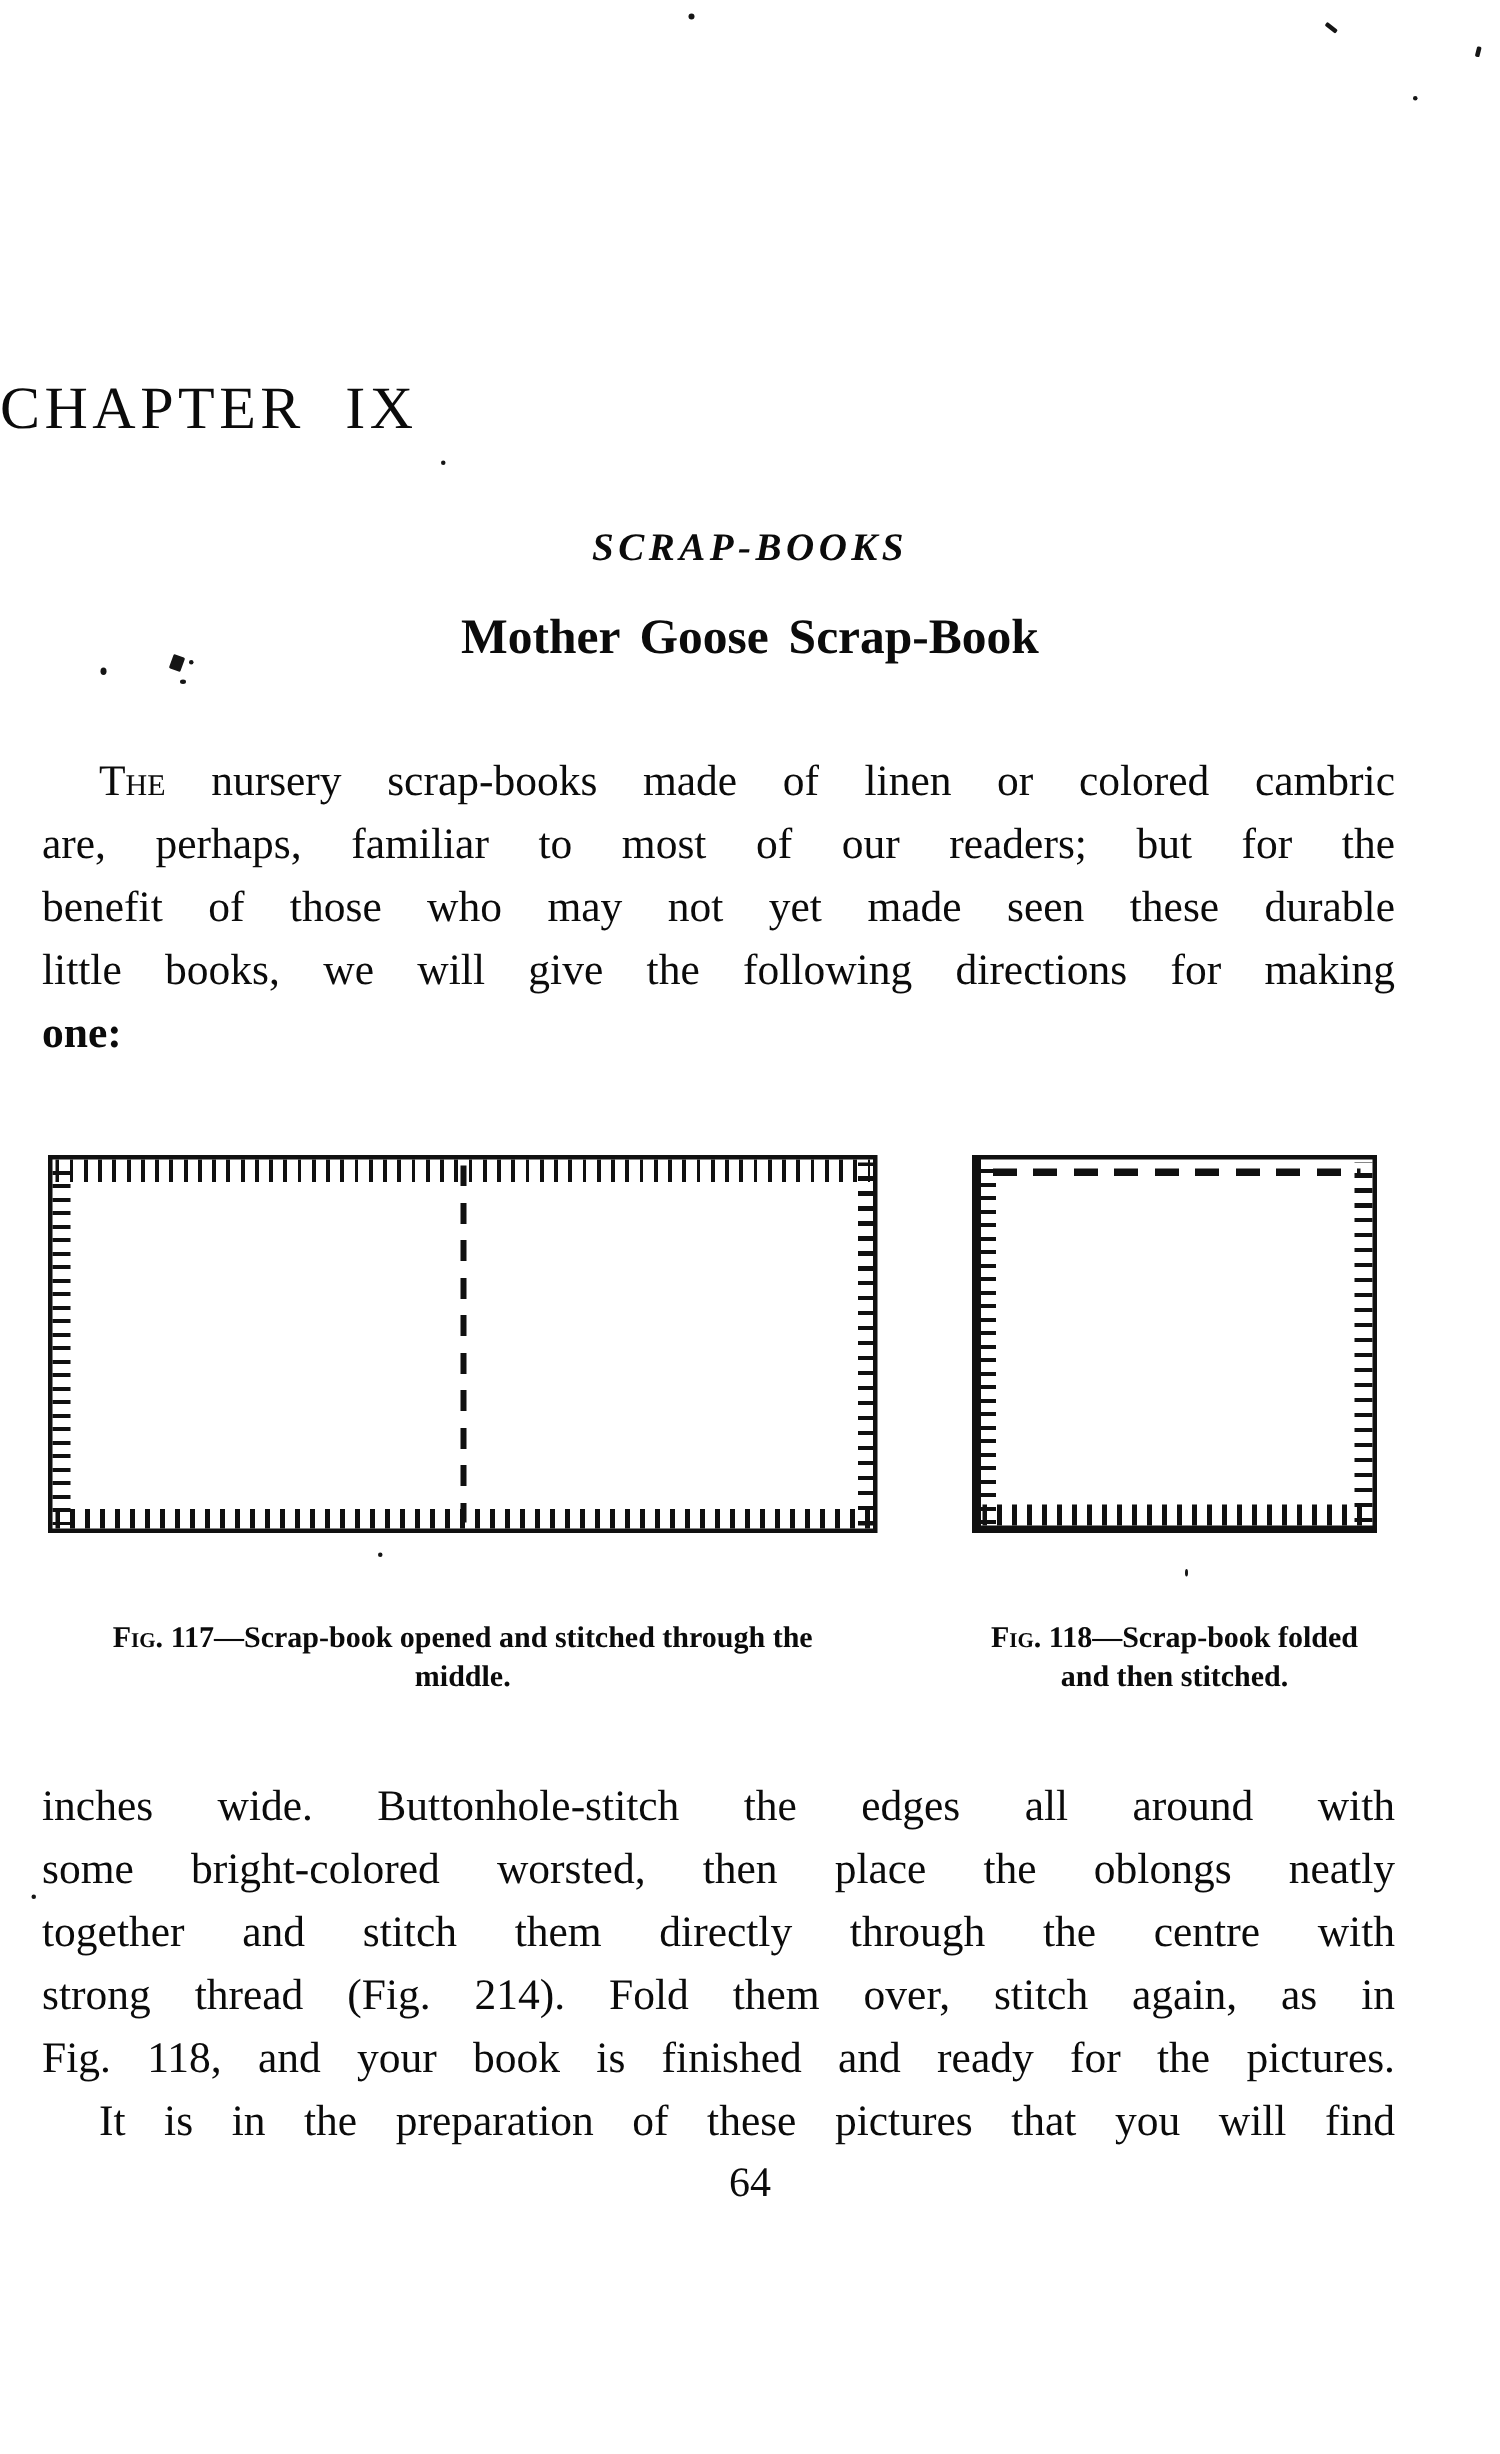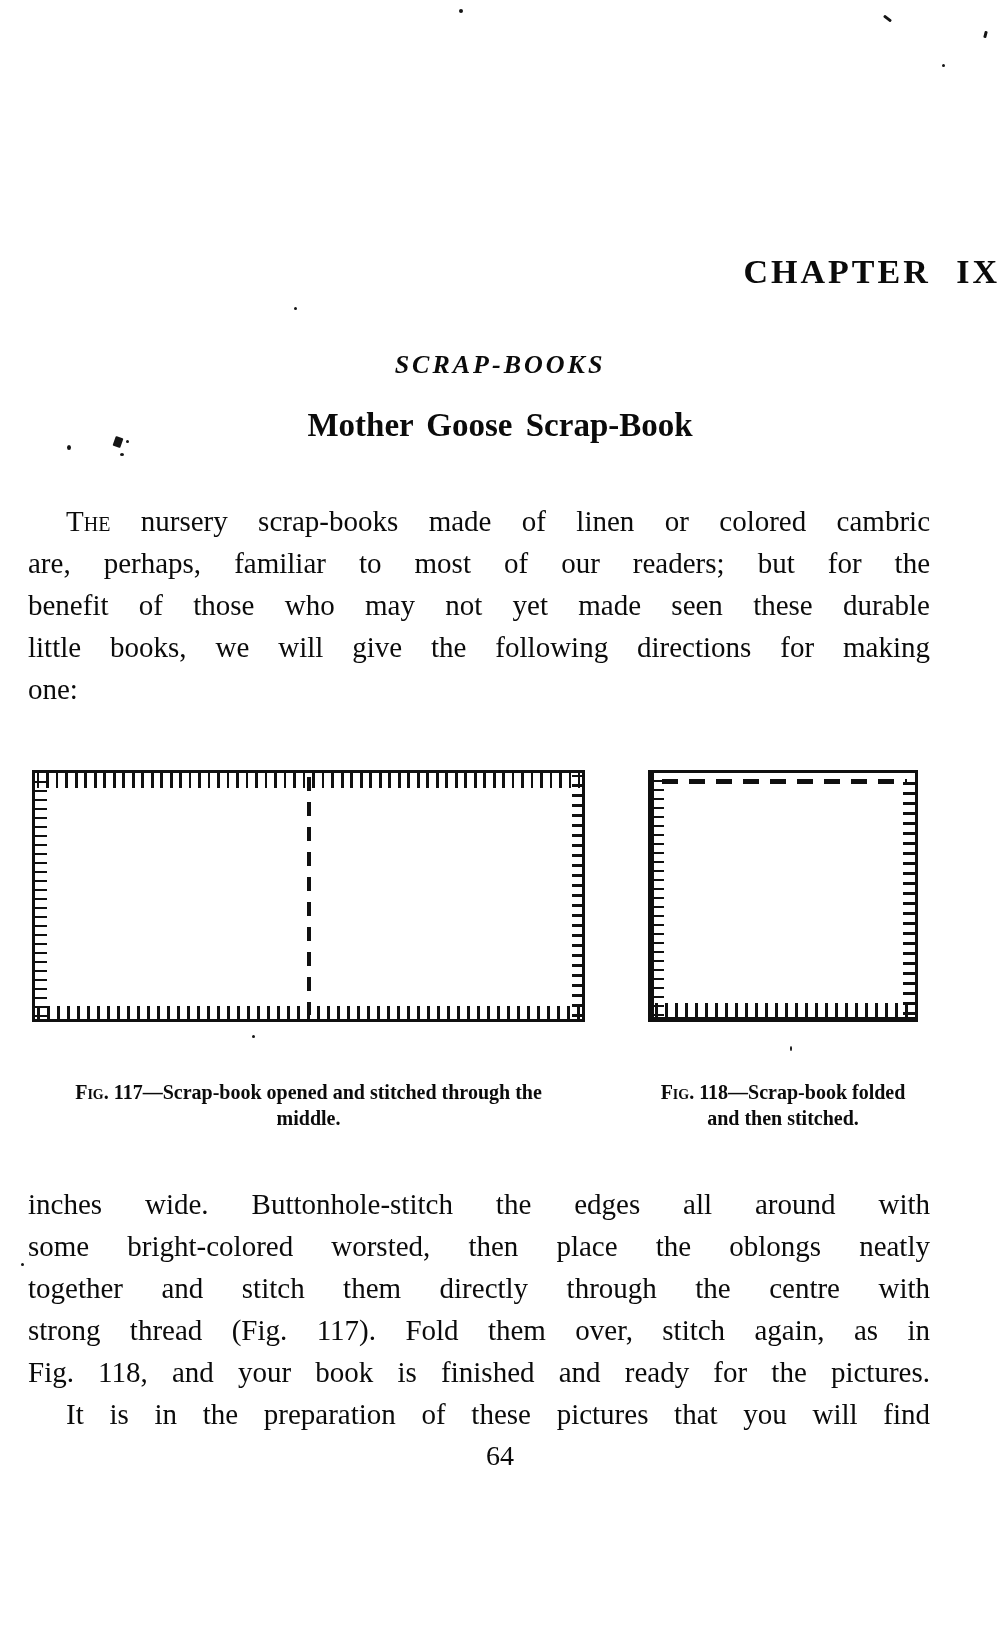--- a/index.html
+++ b/index.html
@@ -9,23 +9,23 @@
     width: 1000px;
     height: 1636px;
     background: #ffffff;
     color: #0b0b0b;
     font-family: "Liberation Serif", "DejaVu Serif", serif;
     overflow: hidden;
     padding-top: 250px;
   }
   
   .chapter-heading {
-    text-align: right;
-    font-size: 34px;
-    font-weight: 700;
+    text-align: left;
+    font-size: 40px;
+    font-weight: 400;
     line-height: 44px;
     letter-spacing: 3px;
     word-spacing: 14px;
   }
   .section-heading {
     text-align: center;
     margin-top: 56px;
     font-size: 26px;
     font-weight: 700;
     line-height: 30px;
@@ -47,21 +47,21 @@
     font-size: 29px;
     line-height: 42px;
   }
   .body-block-1 { margin-top: 55px; }
   .body-block-2 { margin-top: 52px; margin-left: 28px; }
   .line {
     text-align: justify;
     text-align-last: justify;
     white-space: normal;
   }
-  .line.left { text-align-last: left; }
+  .line.left { text-align-last: left; font-weight: bold; }
   .line.indent { text-indent: 38px; }
   .smallcaps { font-variant: small-caps; }
   
   .figure-row {
     display: flex;
     margin-top: 60px;
     margin-left: 32px;
   }
   .fig {
     position: relative;
@@ -198,21 +198,21 @@
         <span>118—Scrap-book folded and then stitched.</span>
       </div>
     </div>
   </div>
 
   <div class="body-block body-block-2">
     <div>
         <div class="line">inches wide.  Buttonhole-stitch the edges all around with</div>
         <div class="line">some bright-colored worsted, then place the oblongs neatly</div>
         <div class="line">together and stitch them directly through the centre with</div>
-        <div class="line">strong thread (Fig. 117).   Fold them over, stitch again, as in</div>
+        <div class="line">strong thread (Fig. 214).   Fold them over, stitch again, as in</div>
         <div class="line">Fig. 118, and your book is finished and ready for the pictures.</div>
       </div>
     <div>
         <div class="line indent">It is in the preparation of these pictures that you will find</div>
       </div>
   </div>
 
   <div class="page-number">64</div>
 
 </div>

